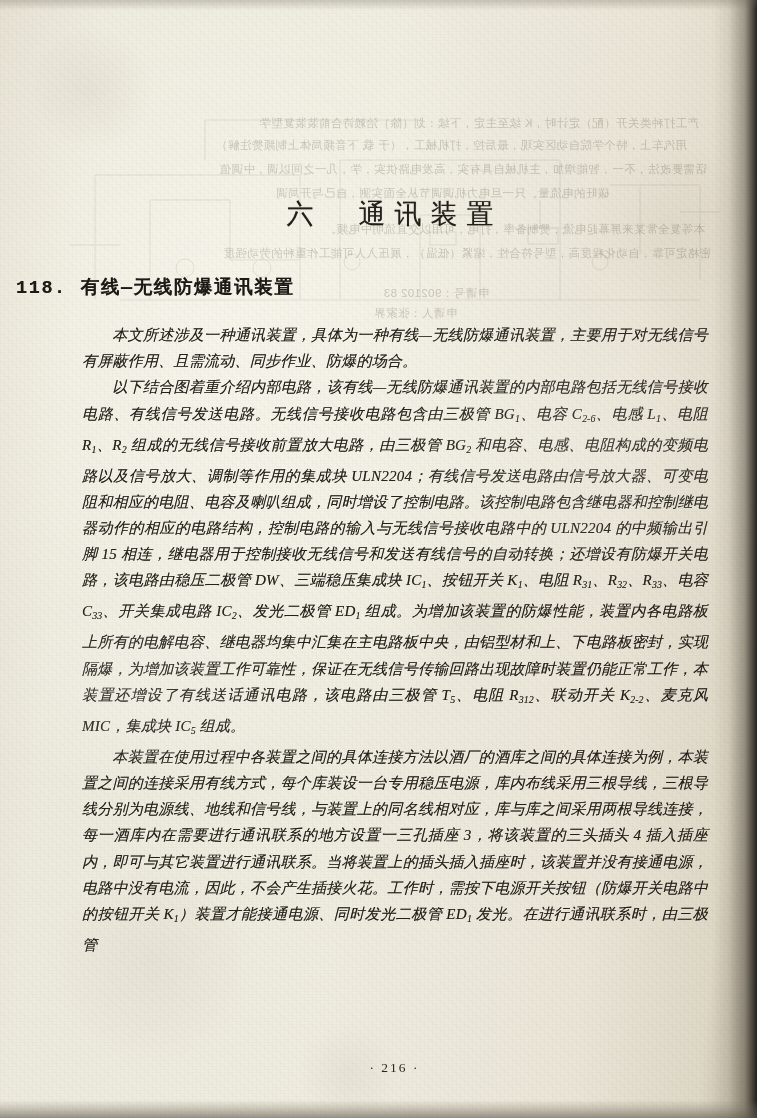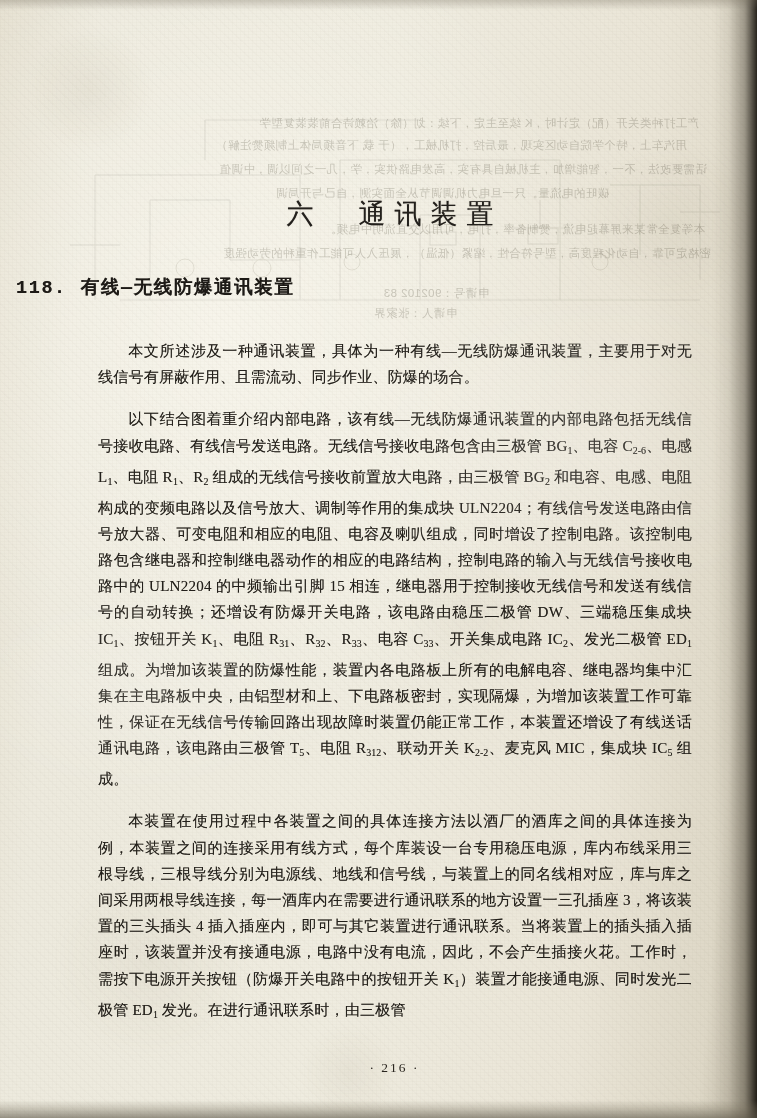--- a/index.html
+++ b/index.html
@@ -86,21 +86,21 @@
   .body{
     position:absolute;left:66px;top:322px;width:626px;
     font-size:15.1px;
     line-height:26.2px;
     color:#23201b;
     text-align:justify;
     text-justify:inter-character;
     letter-spacing:.15px;
     text-shadow:0 0 .55px rgba(45,40,32,.5);
   }
-  .body p{margin:16px;text-indent:2em;}
+  .body p{margin:0;text-indent:2em;font-style:italic;}
   sub{font-size:.66em;vertical-align:-.28em;letter-spacing:0;}
   .lat{font-family:"Liberation Serif","DejaVu Serif",serif;letter-spacing:.2px;}
 
   .page-number{
     position:absolute;left:0;bottom:42px;width:757px;
     text-align:center;
     font-size:13.5px;color:#2a2620;letter-spacing:2px;
     padding-left:-40px;
     font-family:"Liberation Serif","DejaVu Serif",serif;
   }

